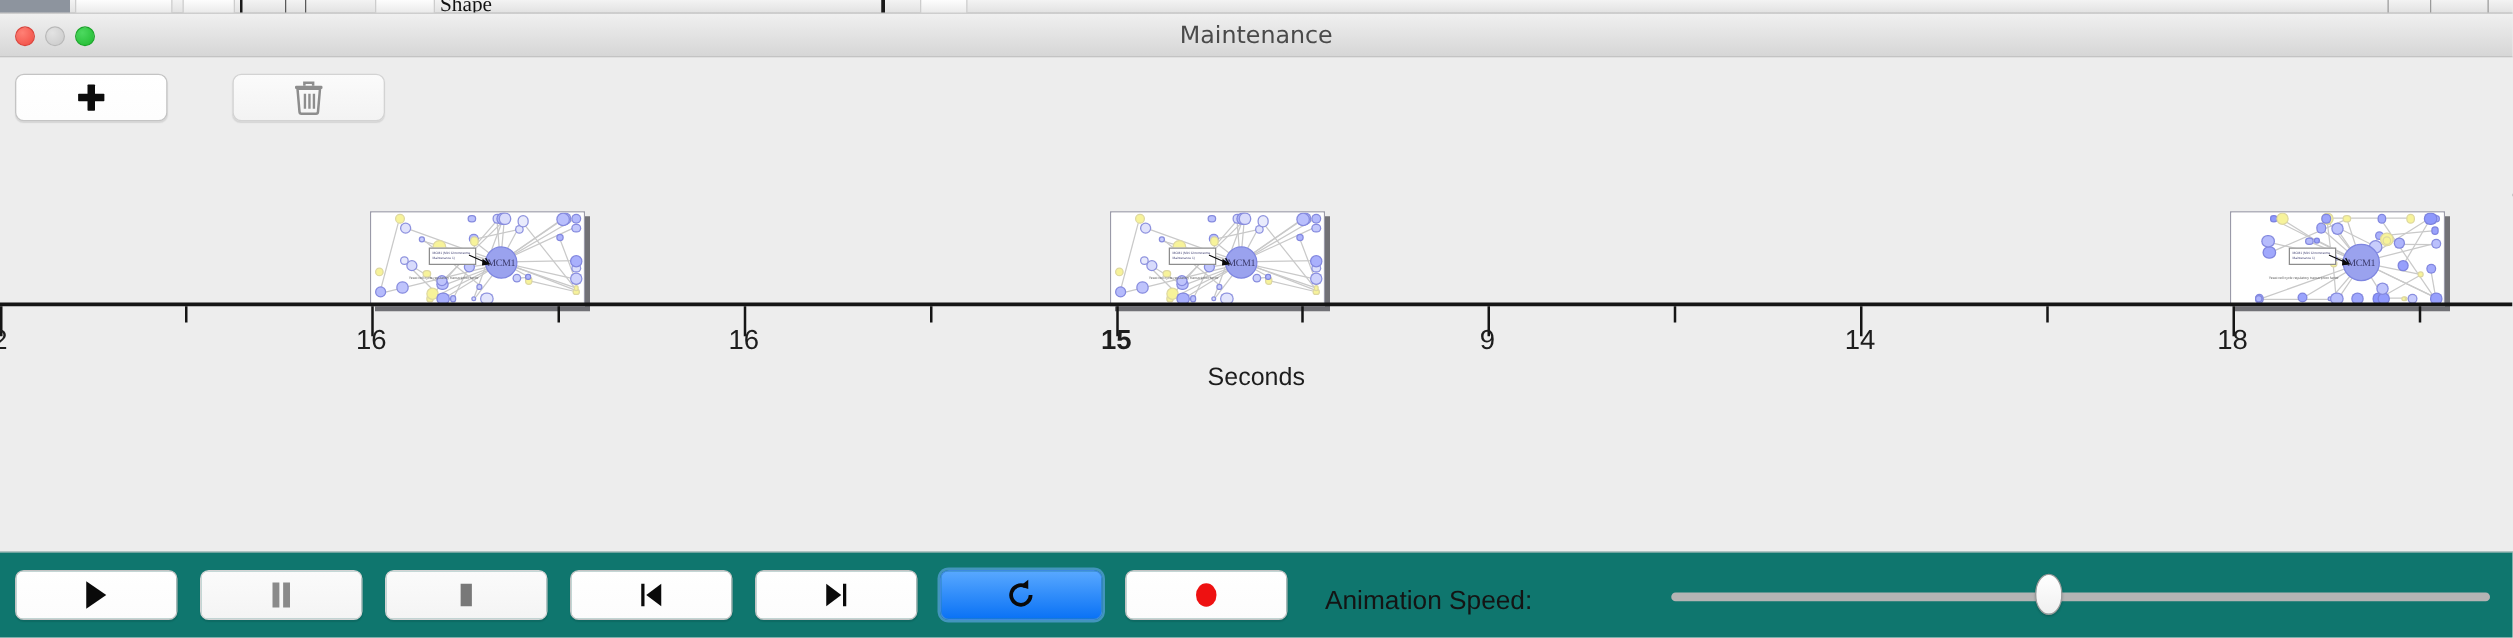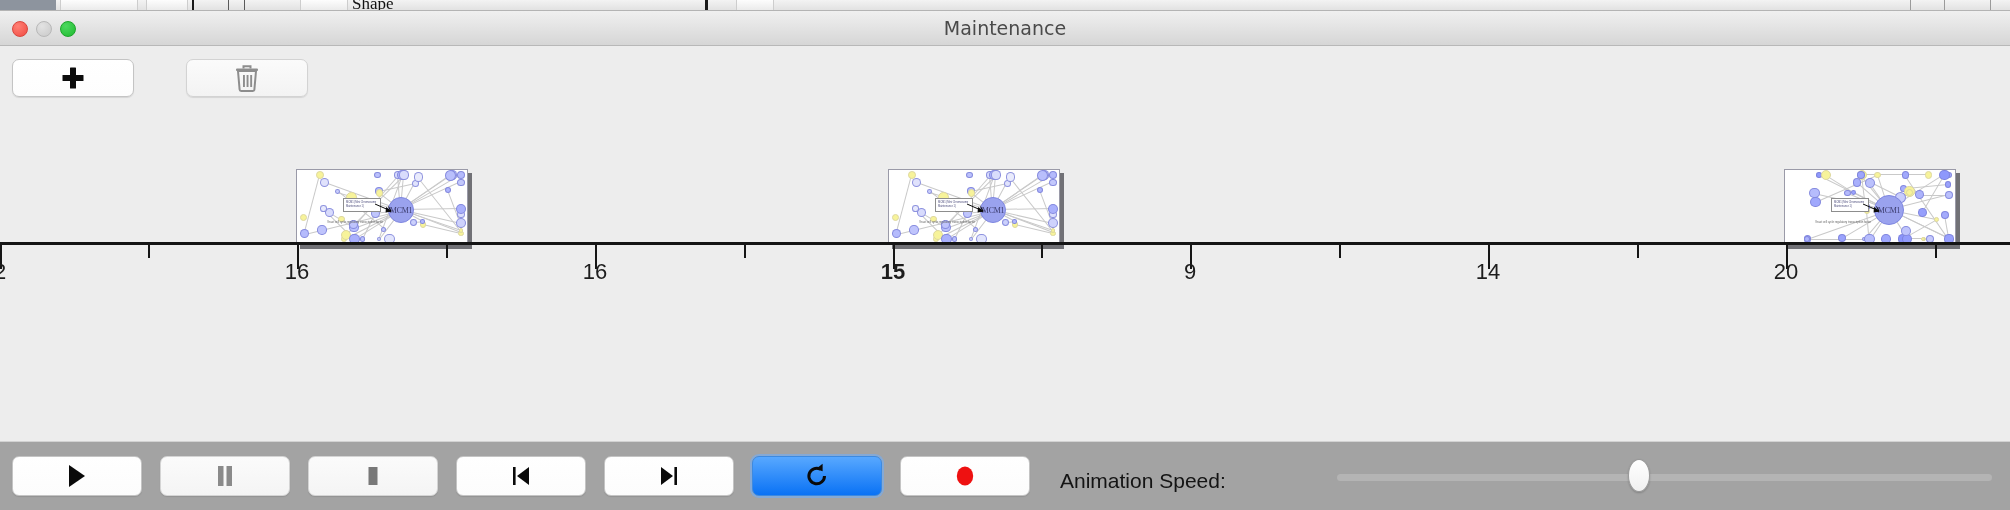--- a/index.html
+++ b/index.html
@@ -142,21 +142,21 @@
     transform: translateX(-50%); white-space: nowrap;
   }
   #seconds-axis-label {
     position: absolute; left: 0; top: 180px; width: 2010px;
     text-align: center; font-size: 20px; color: #1d1d1d;
   }
 
   
   #playback-bar {
     position: absolute; left: 0; top: 441px; width: 2010px; height: 69px;
-    background: #a3a3a3; border-top: 1px solid #d2d2d2;
+    background: #0f766e; border-top: 1px solid #d2d2d2;
   }
   .pb-btn {
     position: absolute; top: 14px; width: 130px; height: 40px;
     border-radius: 7px; border: 1px solid #c4c4c4;
     background: linear-gradient(#ffffff, #fcfcfc);
     box-shadow: 0 1px 1px rgba(0,0,0,0.10);
     display: flex; align-items: center; justify-content: center;
     cursor: pointer;
   }
   .pb-btn.muted {
@@ -535,23 +535,24 @@
       <div class="ruler-tick minor" style="left: 1637px;"></div>
       <div class="ruler-tick minor" style="left: 1935px;"></div>
     </div>
   <div id="ruler-labels">
       <div class="ruler-label" style="left: 0px;">2</div>
       <div class="ruler-label" style="left: 297px;">16</div>
       <div class="ruler-label" style="left: 595px;">16</div>
       <div class="ruler-label" style="left: 893px; font-weight: bold;">15</div>
       <div class="ruler-label" style="left: 1190px;">9</div>
       <div class="ruler-label" style="left: 1488px;">14</div>
-      <div class="ruler-label" style="left: 1786px;">20</div>
+      <div class="ruler-label" style="left: 1786px;">18</div>
     </div>
 
+  <div id="seconds-axis-label">Seconds</div>
 
 </div>
 
 <div id="playback-bar">
   <div id="playback-buttons">
       <div class="pb-btn" style="left: 12px;">
         <span style="color: rgb(10, 10, 10); display: flex; align-items: center; justify-content: center;">
           <svg width="22" height="24" viewBox="0 0 22 24">
             <path d="M3 1 L19 12 L3 23 Z" fill="#0a0a0a"></path>
           </svg>

